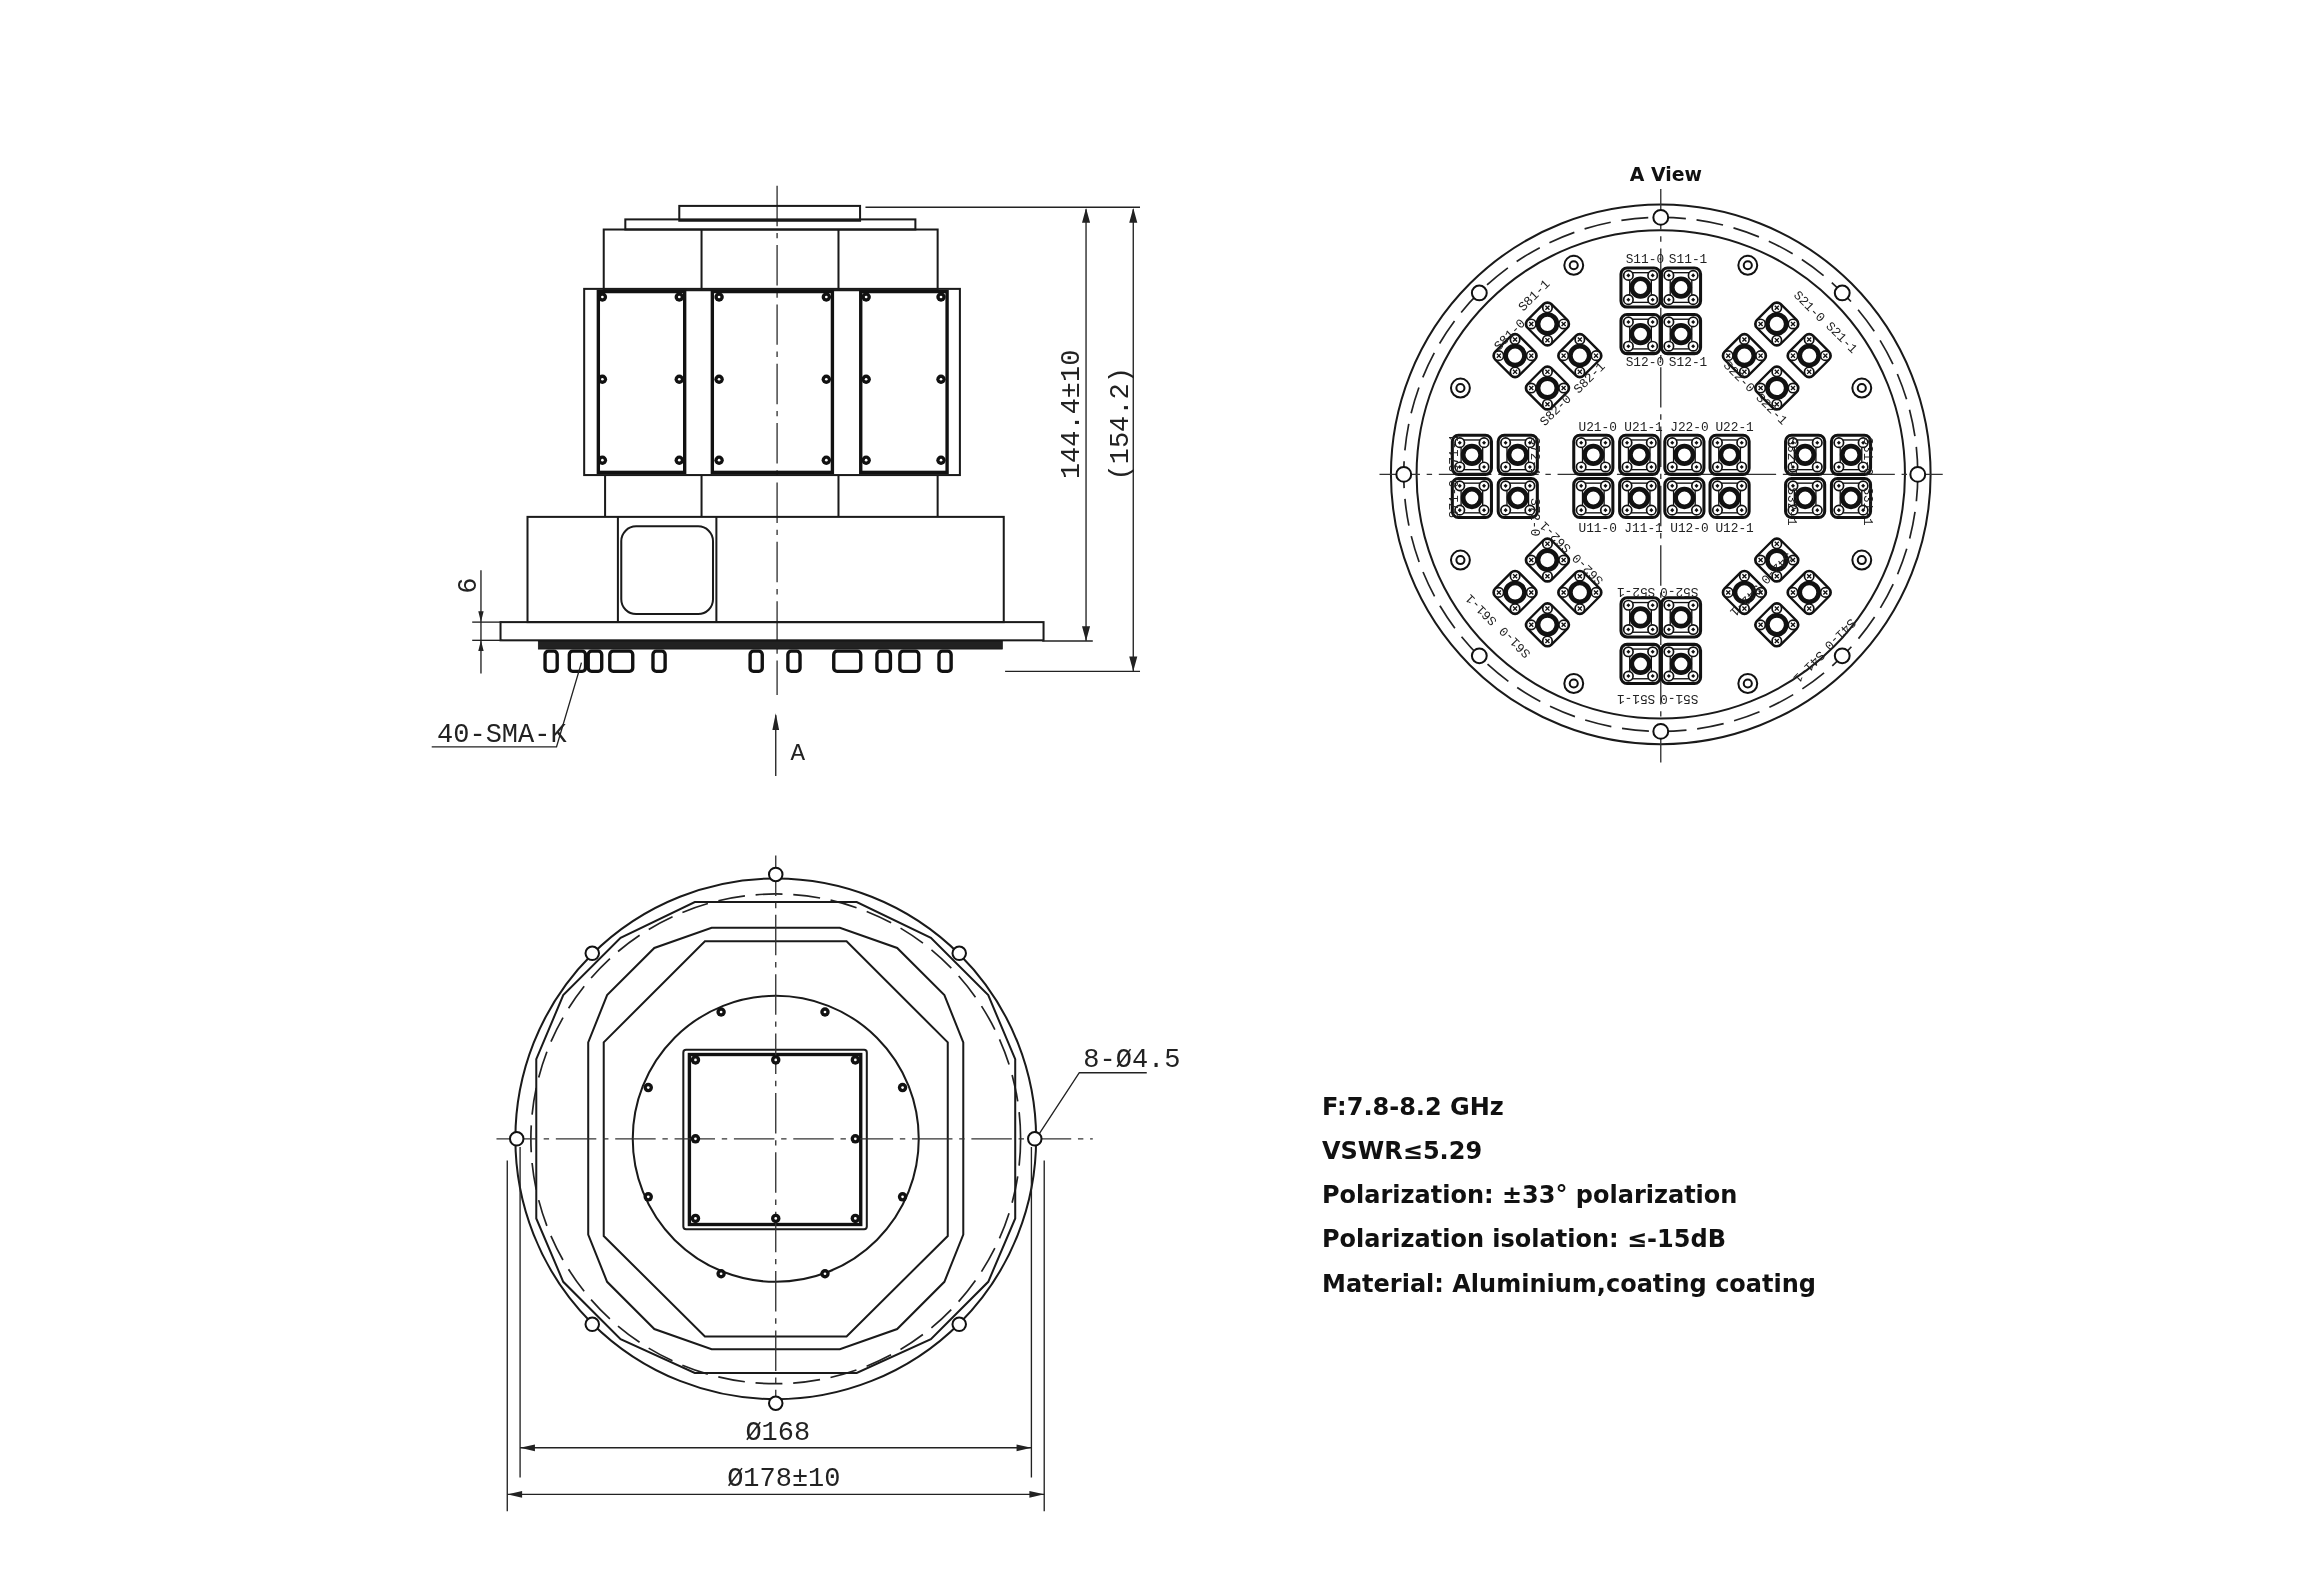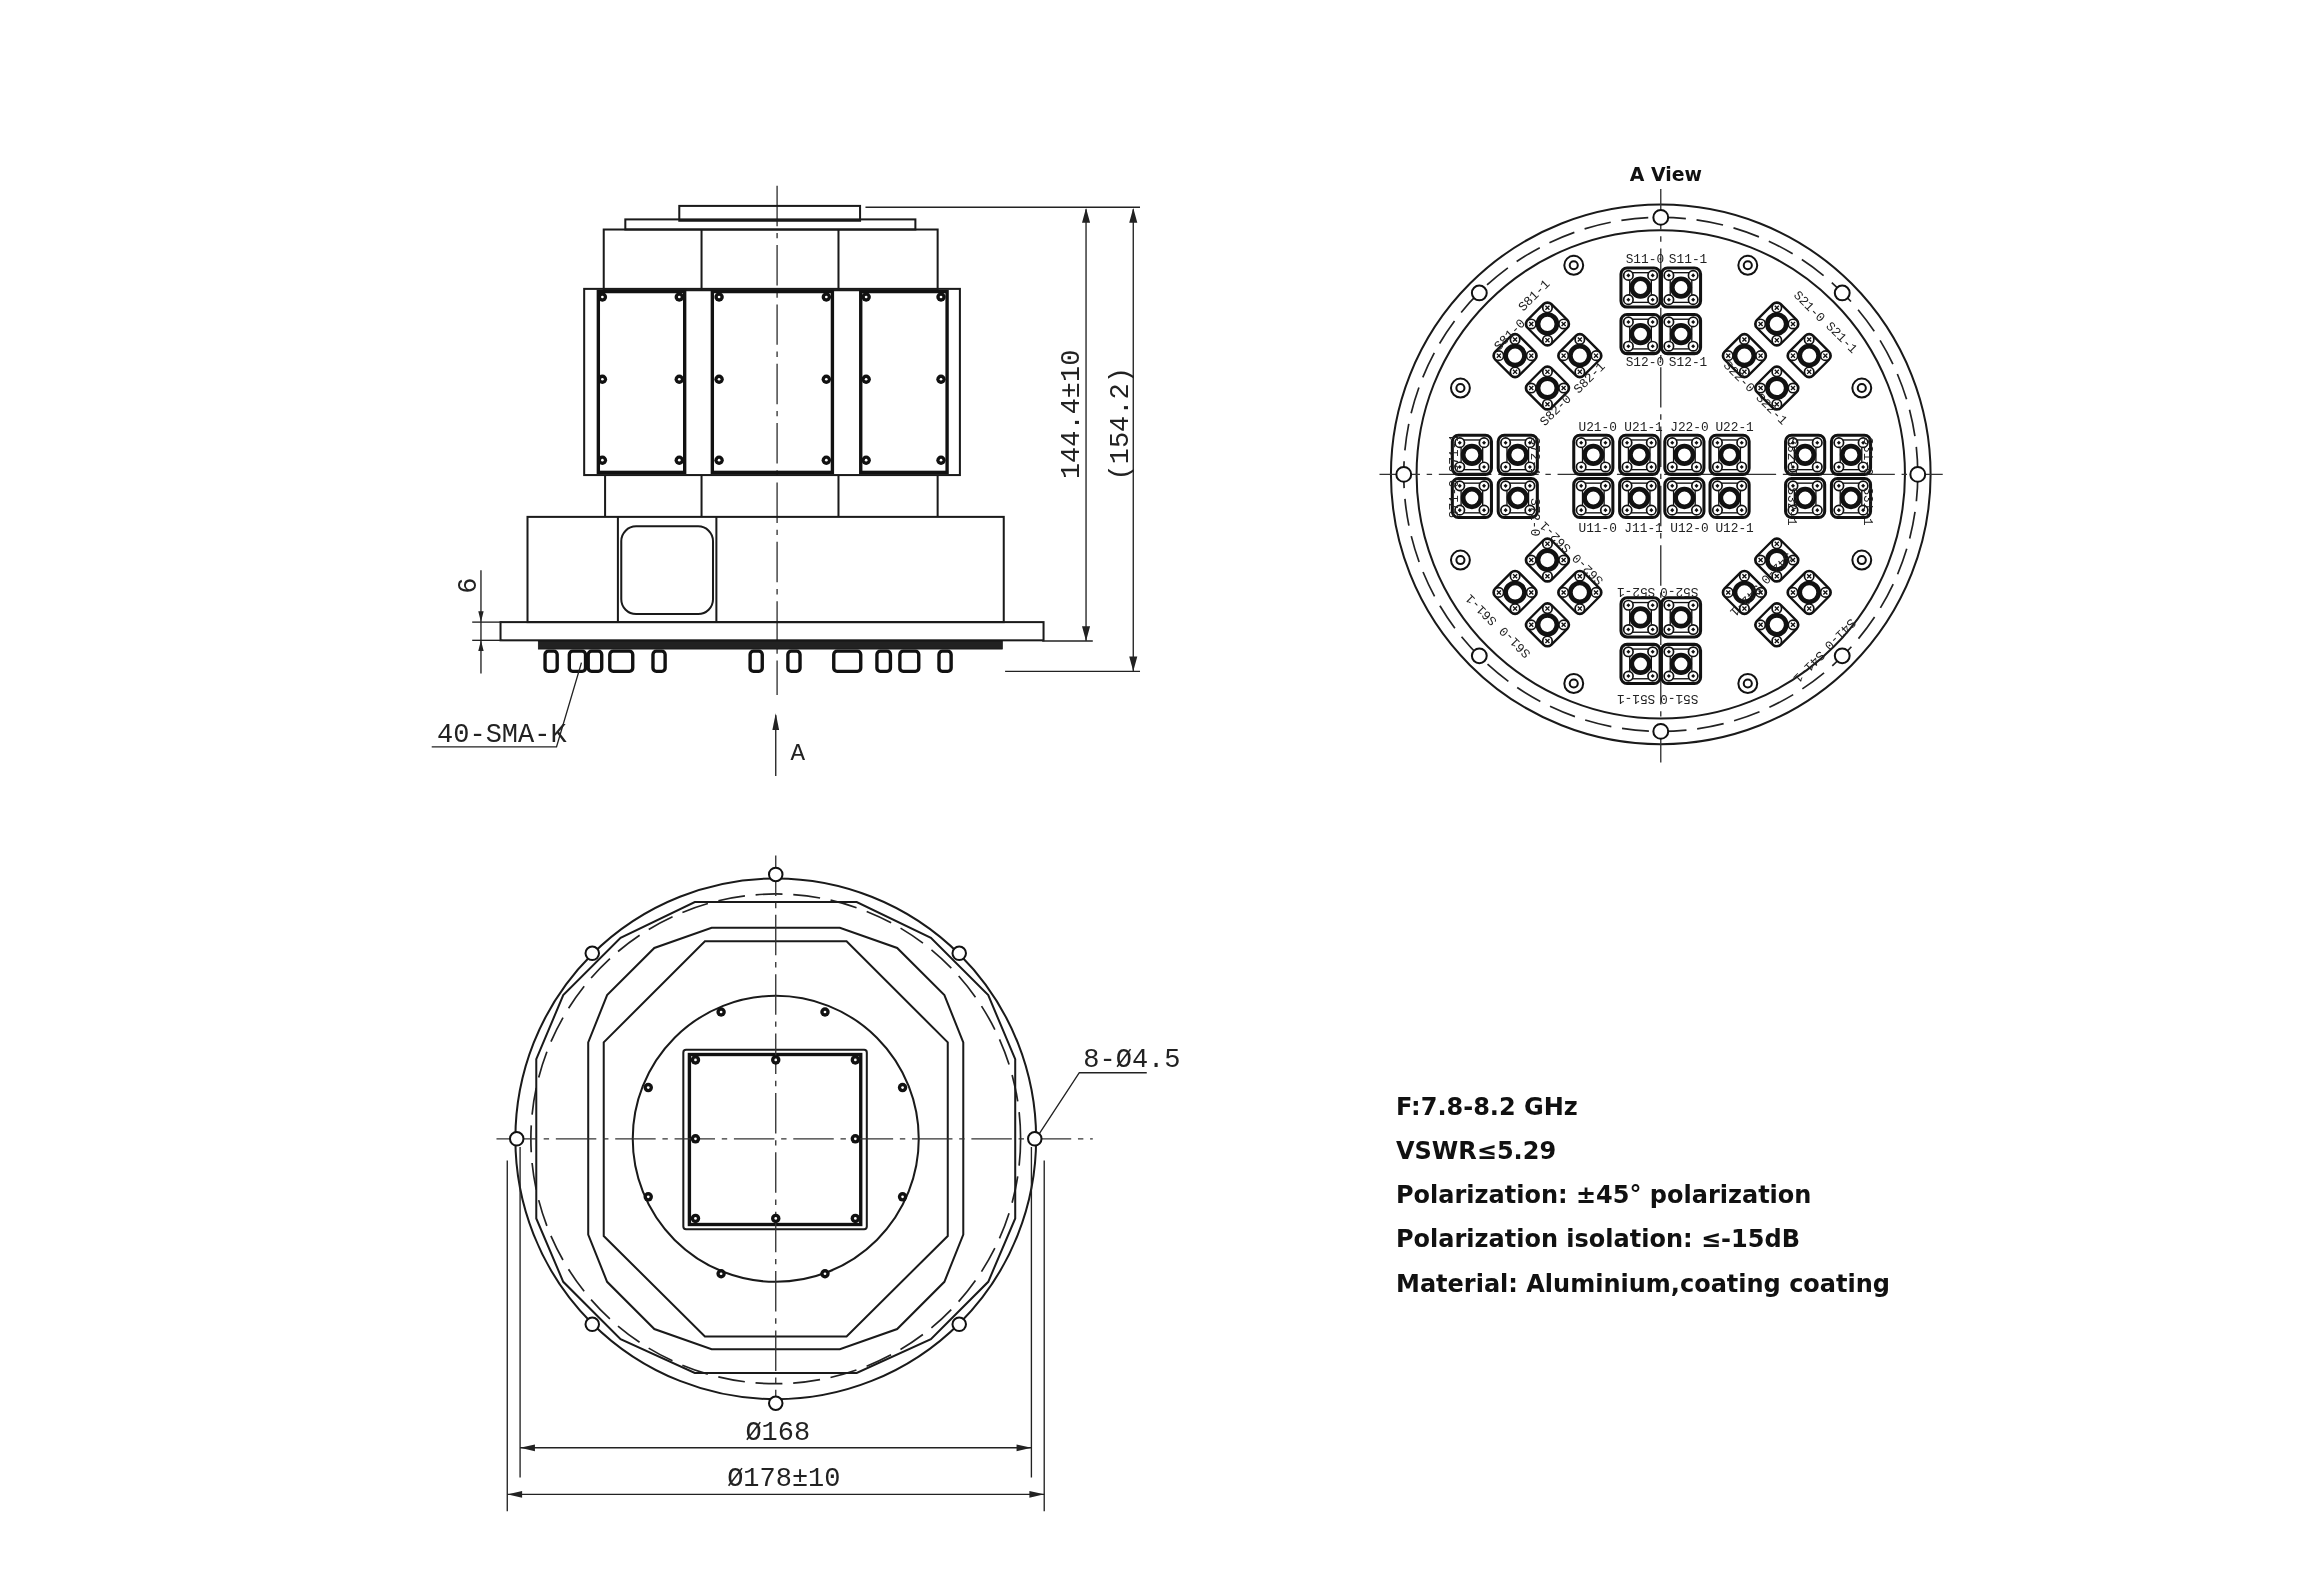--- a/index.html
+++ b/index.html
@@ -6,21 +6,21 @@
   body { width:2307px; height:1595px; position:relative; overflow:hidden; }
   #drawing { position:absolute; left:0; top:0; width:2307px; height:1595px; }
   .ln { stroke:#1a1a1a; fill:none; stroke-width:3; }
   .ln-thick { stroke:#111; fill:none; stroke-width:5; }
   .ln-thin { stroke:#222; fill:none; stroke-width:2; }
   .center { stroke:#333; fill:none; stroke-width:2; stroke-dasharray:60 10 8 10; }
   .dash { stroke:#222; fill:none; stroke-width:2.5; stroke-dasharray:40 16; }
   .dimtxt { font-family:"Liberation Mono","DejaVu Sans Mono",monospace; fill:#222; font-size:40px; }
   .lbl { font-family:"Liberation Mono","DejaVu Sans Mono",monospace; fill:#222; font-size:19px; }
   .title { font-family:"DejaVu Sans","Liberation Sans",sans-serif; font-weight:bold; fill:#111; font-size:28px; }
-  .spec { position:absolute; left:1396px; font-family:"DejaVu Sans","Liberation Sans",sans-serif; font-weight:bold; font-size:24px; color:#111; white-space:nowrap; }
+  .spec { position:absolute; left:1322px; font-family:"DejaVu Sans","Liberation Sans",sans-serif; font-weight:bold; font-size:24px; color:#111; white-space:nowrap; }
 </style>
 </head>
 <body>
 
 <svg id="drawing" viewBox="0 0 3420 2364" xmlns="http://www.w3.org/2000/svg">
   <defs>
 
     <g id="sma">
       <rect x="-29" y="-29" width="58" height="58" rx="9" ry="9" stroke="#111" stroke-width="4.5" fill="none"></rect>
       <rect x="-16" y="-22" width="32" height="44" stroke="#111" stroke-width="2" fill="none"></rect>
@@ -336,17 +336,17 @@
       <text class="lbl" transform="translate(2698 964) rotate(135)">S41-1</text>
       <text class="lbl" transform="translate(2650 818) rotate(135)">S42-0</text>
       <text class="lbl" transform="translate(2604 866) rotate(135)">S42-1</text>
     </g>
   </g>
 </svg>
 
 <div>
   <div class="spec" style="top:1093px">F:7.8-8.2 GHz</div>
   <div class="spec" style="top:1137px">VSWR≤5.29</div>
-  <div class="spec" style="top:1181px">Polarization: ±45° polarization</div>
+  <div class="spec" style="top:1181px">Polarization: ±33° polarization</div>
   <div class="spec" style="top:1225px">Polarization isolation: ≤-15dB</div>
   <div class="spec" style="top:1270px">Material: Aluminium,coating coating</div>
 </div>
 
 
 </body></html>

